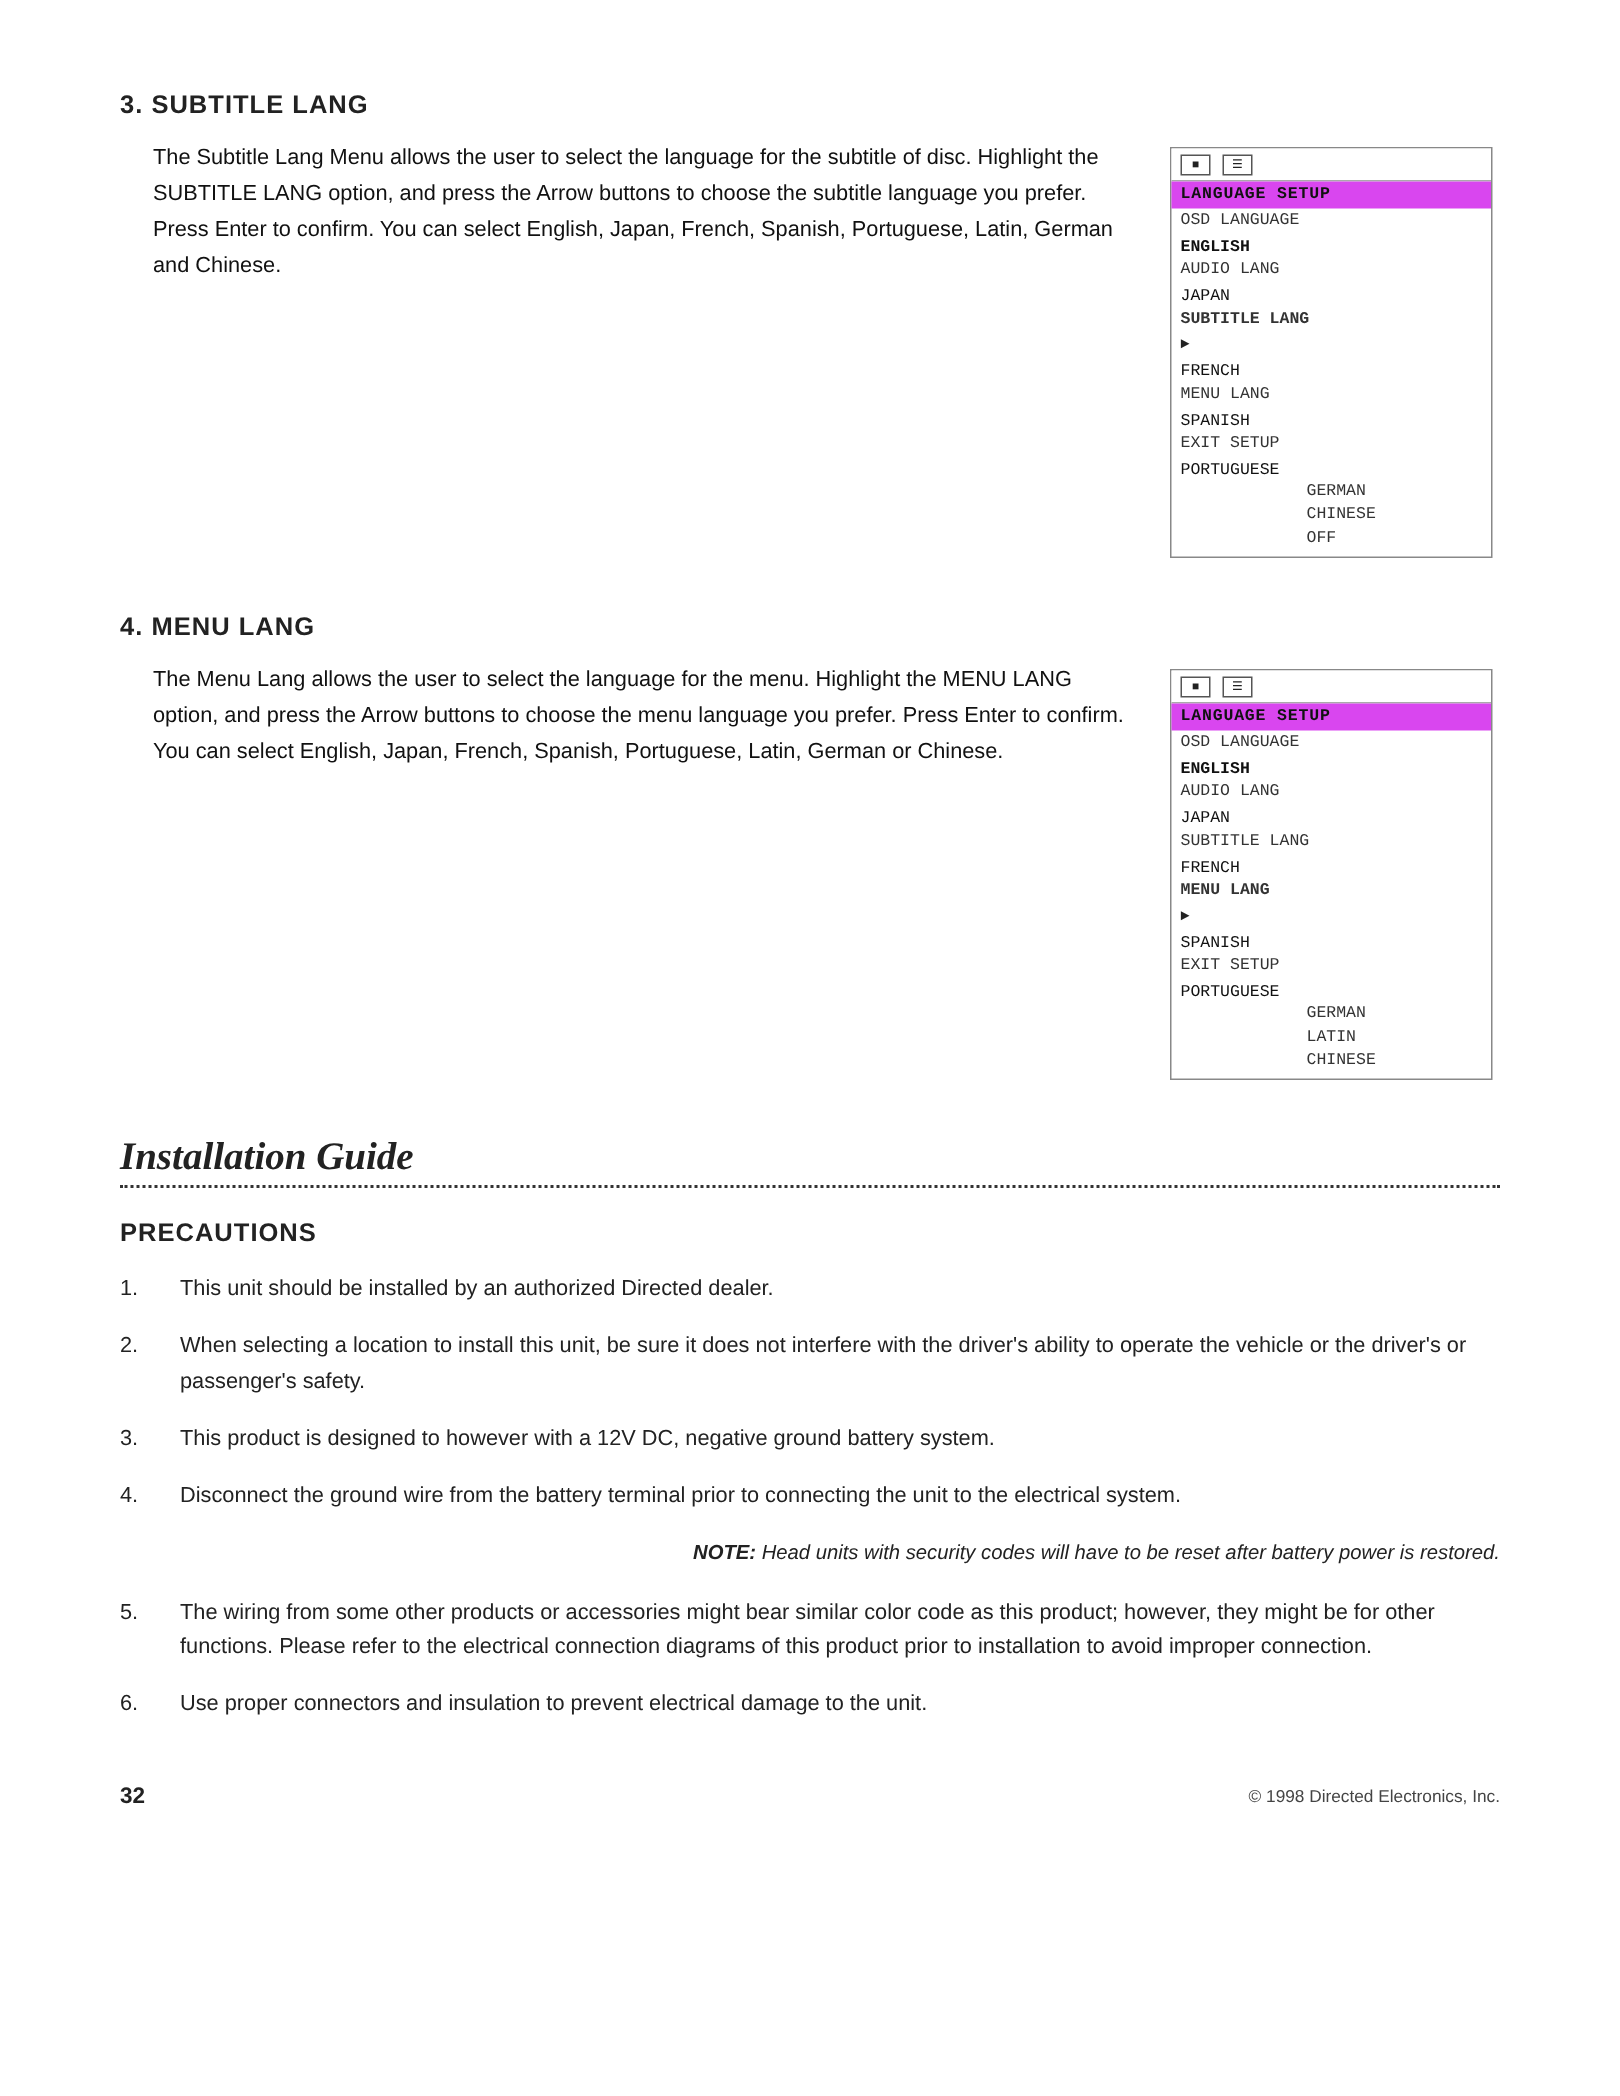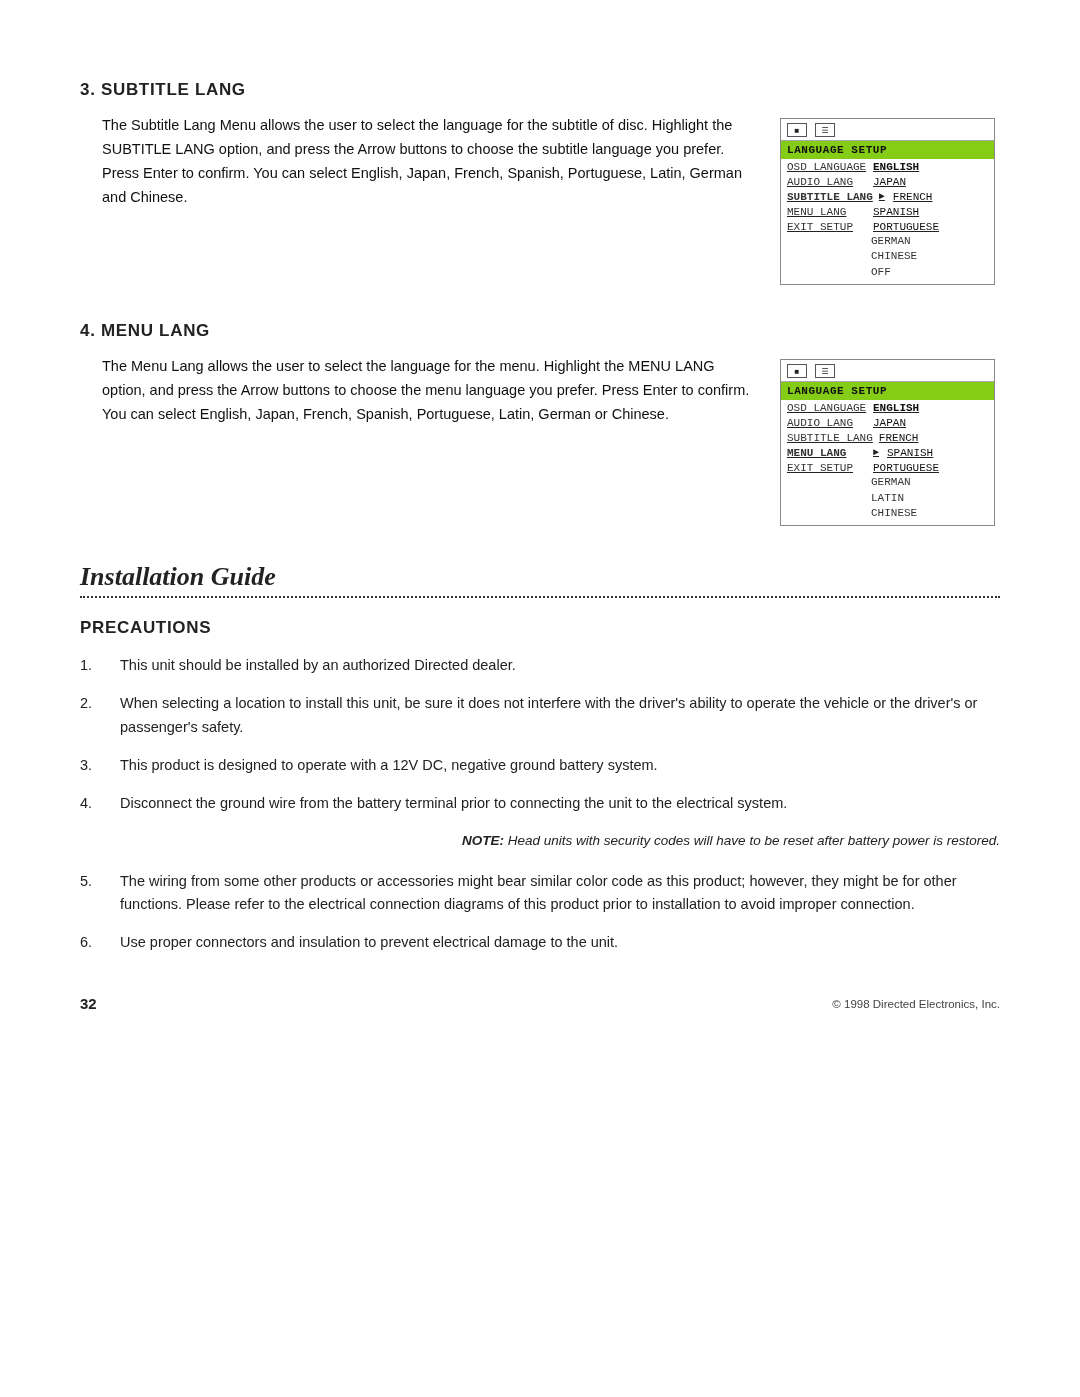--- a/index.html
+++ b/index.html
@@ -11,21 +11,20 @@
       font-size: 15px;
       color: #222;
       padding: 60px 80px 60px 80px;
     }
     .section-heading {
       font-size: 17px;
       font-weight: bold;
       letter-spacing: 0.04em;
       margin-bottom: 14px;
       text-transform: uppercase;
-      margin-top: 20px;
     }
     .section-block {
       display: flex;
       flex-direction: row;
       gap: 30px;
       margin-bottom: 36px;
       margin-left: 22px;
     }
     .section-text {
       flex: 1;
@@ -58,33 +57,32 @@
     .menu-icon {
       width: 20px;
       height: 14px;
       border: 1.5px solid #555;
       display: inline-flex;
       align-items: center;
       justify-content: center;
       font-size: 8px;
     }
     .menu-title-bar {
-      background: #84cc16;
+      background: #d946ef;
       padding: 3px 6px;
       font-weight: bold;
       font-size: 11px;
       letter-spacing: 0.05em;
       color: #111;
     }
     .menu-row {
       display: flex;
-      flex-direction: row;
+      flex-direction: column;
       padding: 1.5px 6px;
       gap: 6px;
-      text-decoration: underline;
     }
     .menu-label {
       min-width: 80px;
       color: #333;
       font-size: 11px;
     }
     .menu-label.bold {
       font-weight: bold;
     }
     .menu-value {
@@ -274,21 +272,21 @@
     <span>This unit should be installed by an authorized Directed dealer.</span>
   </div>
 
   <div class="precaution-item">
     <span class="precaution-number">2.</span>
     <span>When selecting a location to install this unit, be sure it does not interfere with the driver's ability to operate the vehicle or the driver's or passenger's safety.</span>
   </div>
 
   <div class="precaution-item">
     <span class="precaution-number">3.</span>
-    <span>This product is designed to operate with a 12V DC, negative ground battery system.</span>
+    <span>This product is designed to however with a 12V DC, negative ground battery system.</span>
   </div>
 
   <div class="precaution-item">
     <span class="precaution-number">4.</span>
     <span>Disconnect the ground wire from the battery terminal prior to connecting the unit to the electrical system.</span>
   </div>
 
   <div class="note-block">
     <em><span class="note-bold">NOTE:</span><span> Head units with security codes will have to be reset after battery power is restored.</span></em>
   </div>

